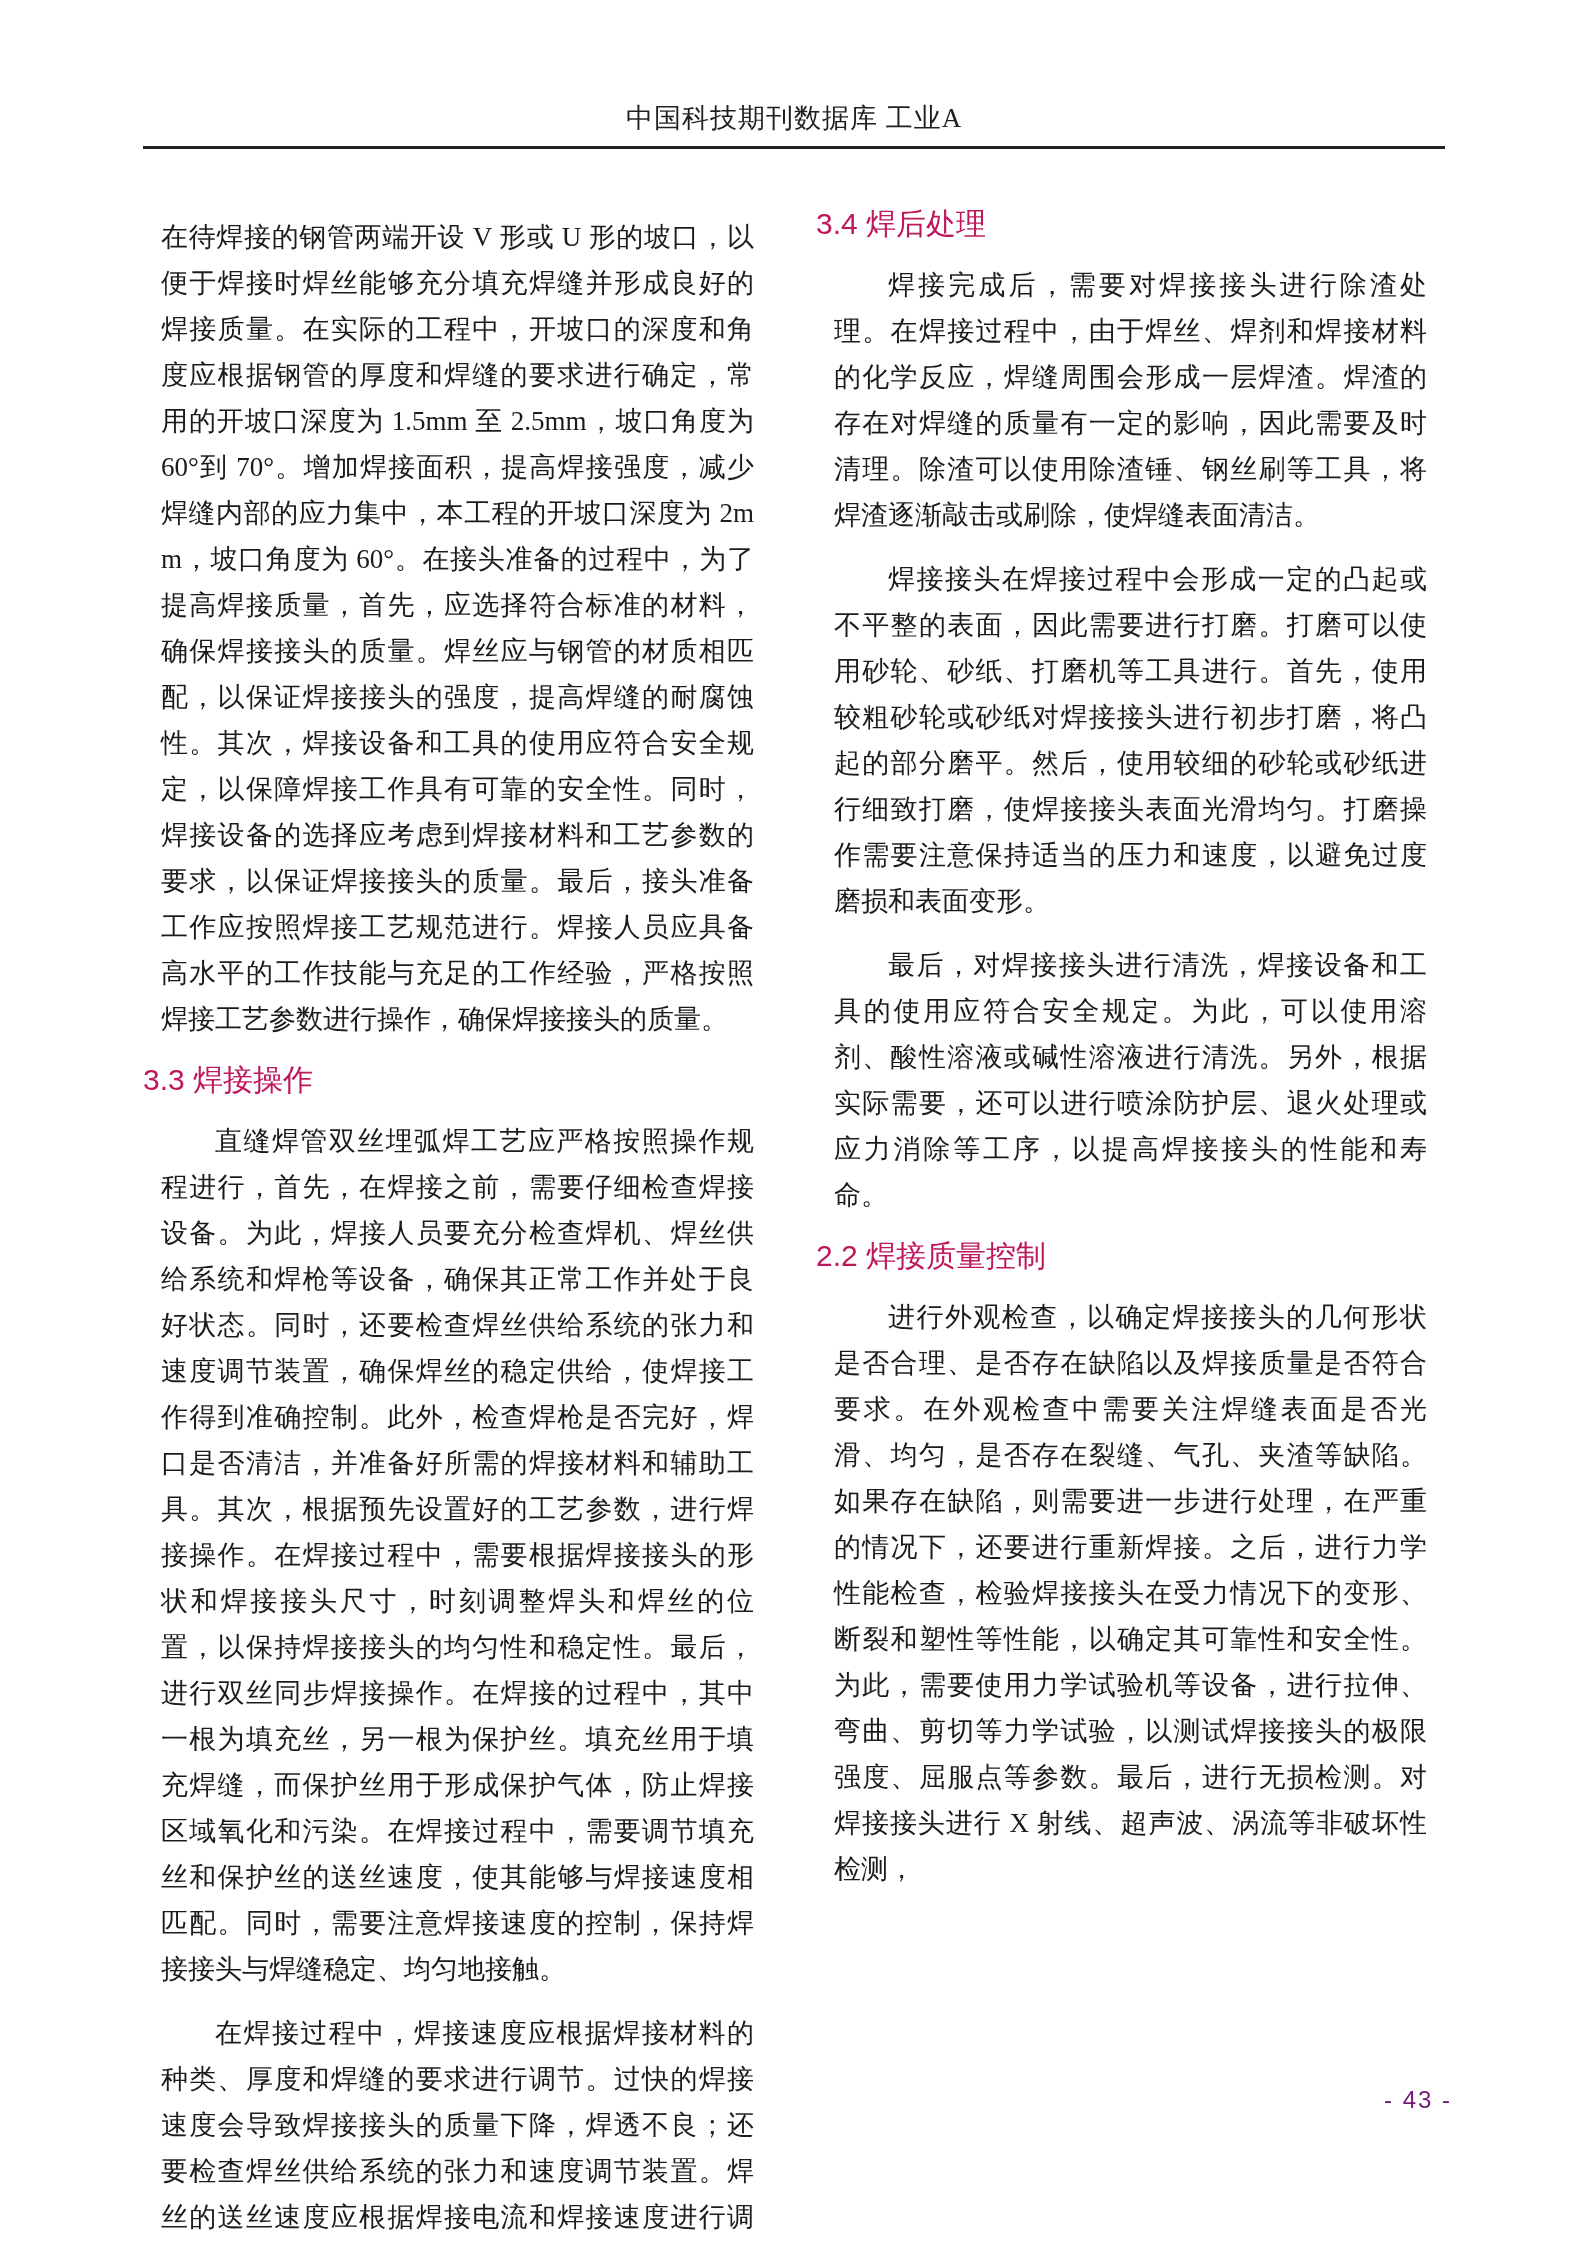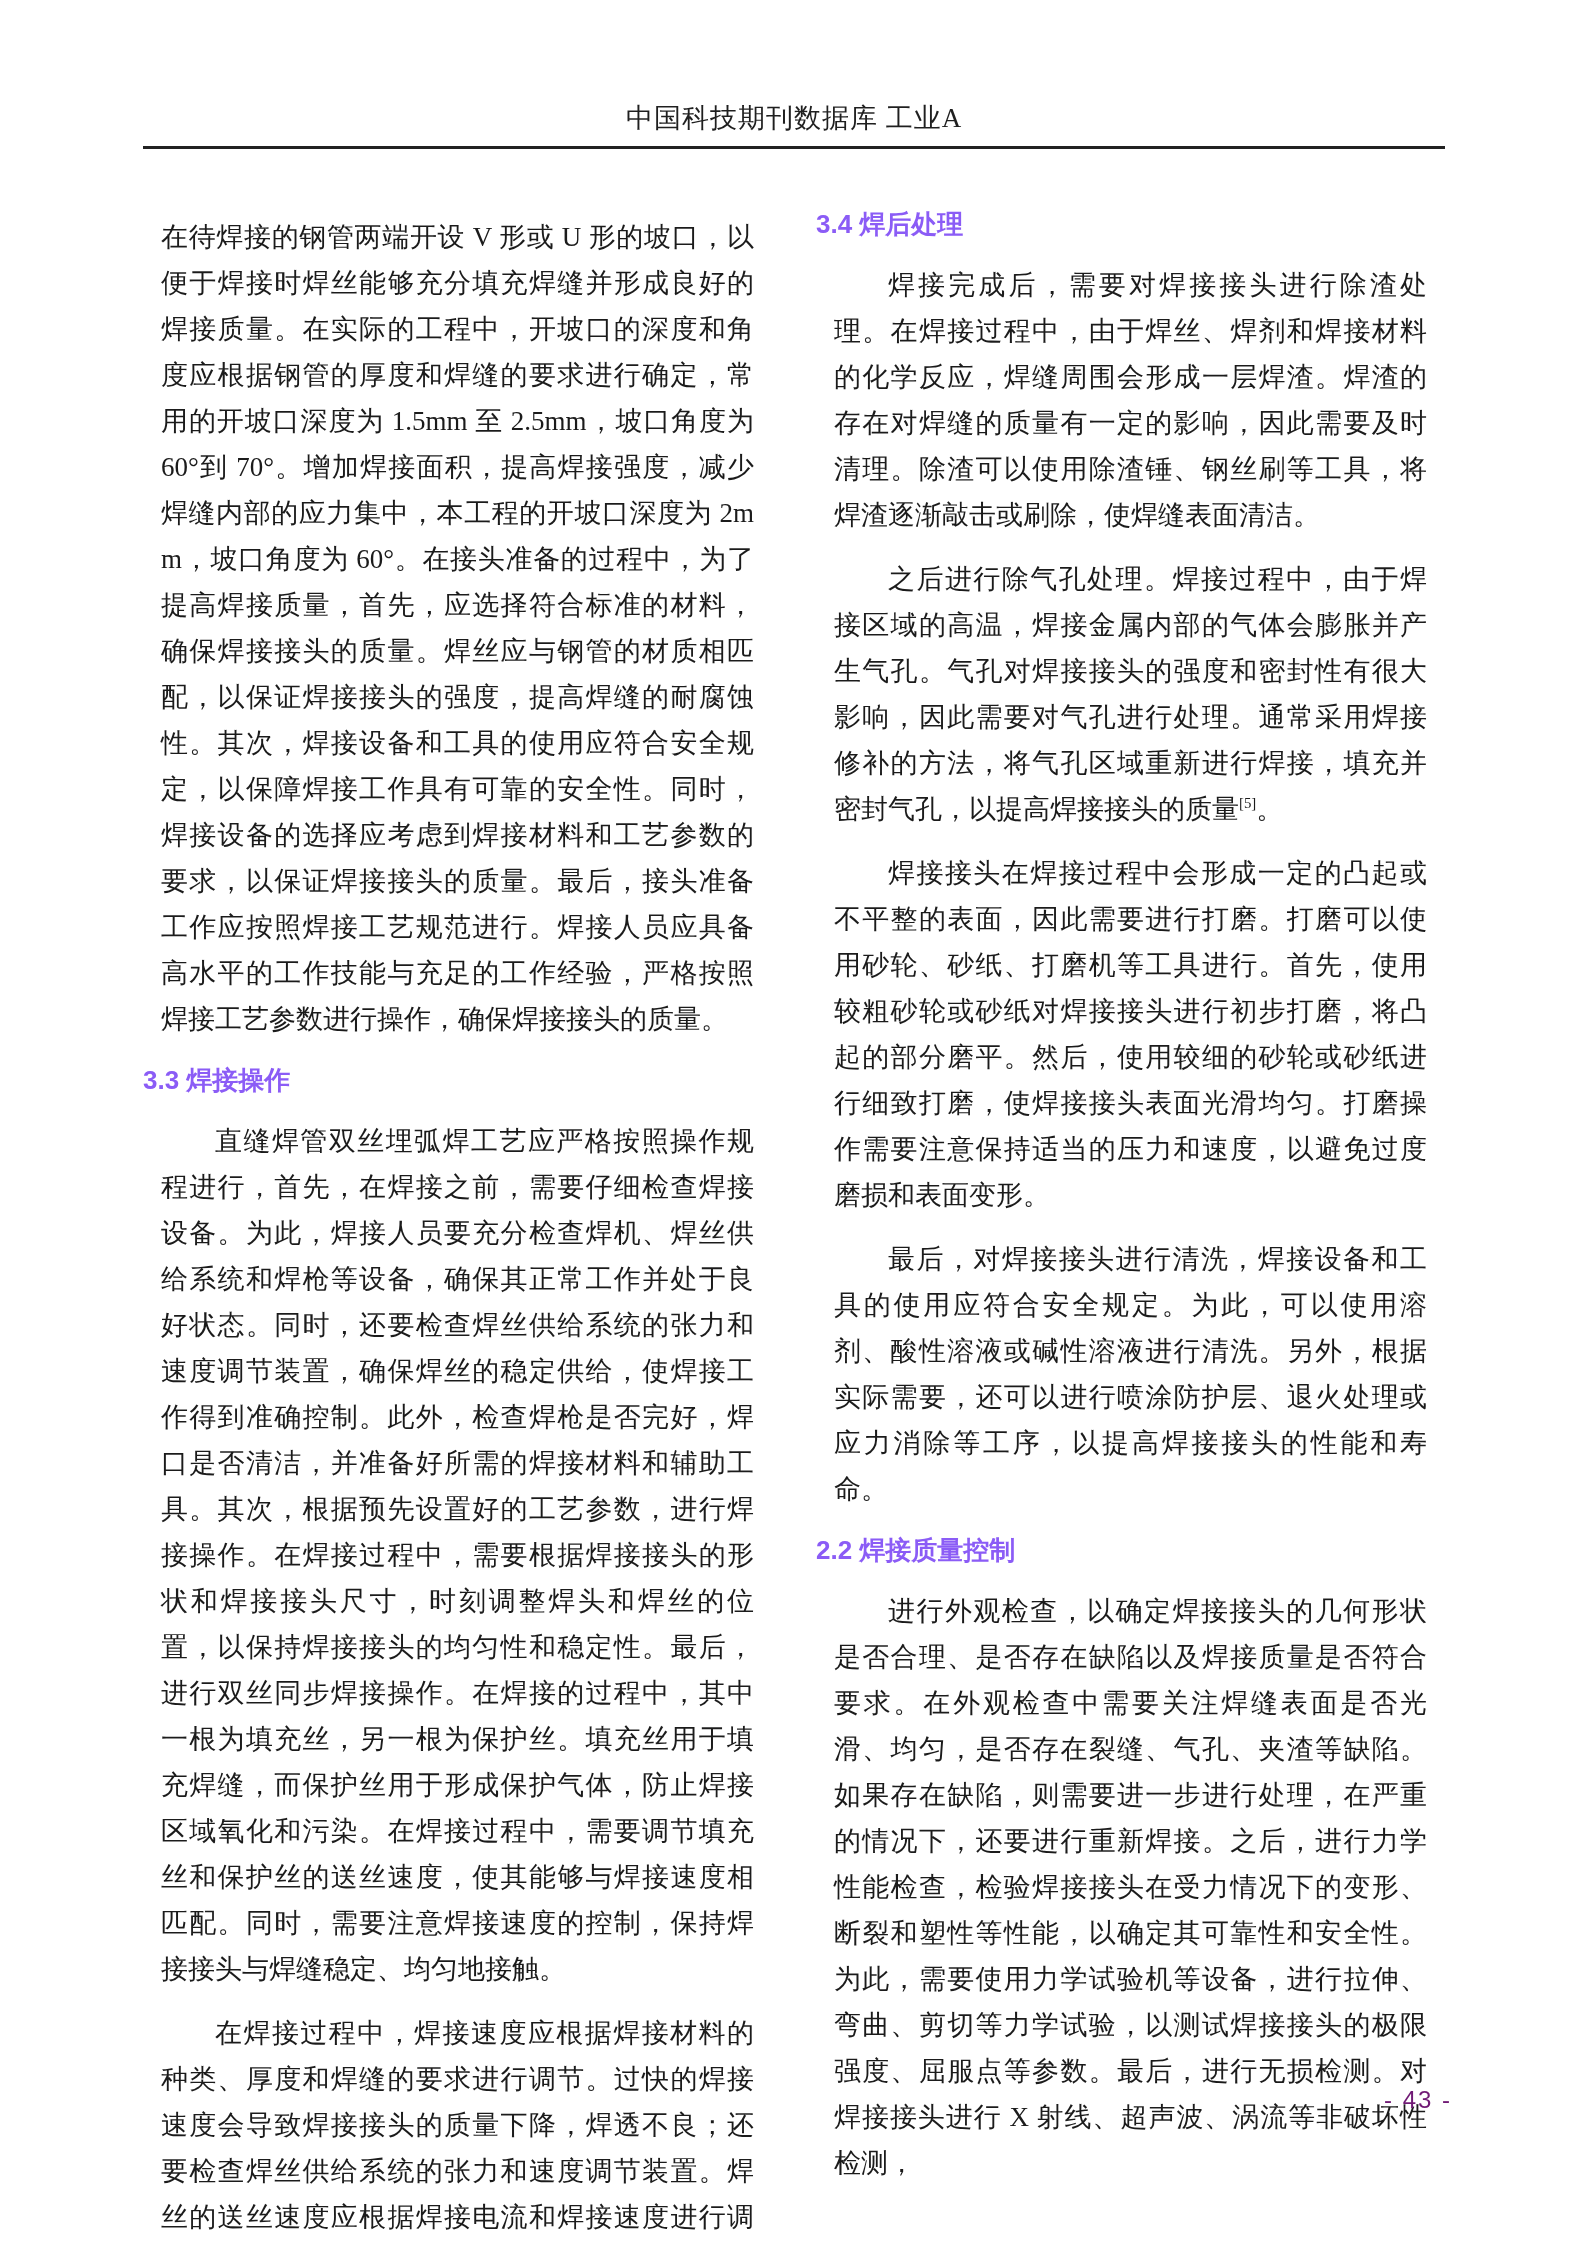--- a/index.html
+++ b/index.html
@@ -38,23 +38,23 @@
     line-height: 46px;
     text-align: justify;
     text-justify: inter-ideograph;
     color: #1b1b1b;
     word-break: break-all;
   }
   p.paragraph.indent { text-indent: 2em; }
   h3.heading {
     margin: 8px 0 6px 0;
     font-family: "Liberation Sans", "DejaVu Sans", sans-serif;
-    font-size: 26px; line-height: 40px;
-    font-weight: bold;
-    color: #8b5cf6;
+    font-size: 30px; line-height: 40px;
+    font-weight: normal;
+    color: #be185d;
   }
   sup.cite {
     font-size: 0.55em;
     line-height: 0;
     vertical-align: super;
   }
   .page-number {
     position: absolute; top: 2086px; left: 1384px;
     font-family: "Liberation Sans", "DejaVu Sans", sans-serif;
     font-size: 24px; line-height: 28px;
@@ -72,21 +72,20 @@
   <div class="columns">
     <div class="column" id="col-left">
         <p class="paragraph">在待焊接的钢管两端开设 V 形或 U 形的坡口，以便于焊接时焊丝能够充分填充焊缝并形成良好的焊接质量。在实际的工程中，开坡口的深度和角度应根据钢管的厚度和焊缝的要求进行确定，常用的开坡口深度为 1.5mm 至 2.5mm，坡口角度为 60°到 70°。增加焊接面积，提高焊接强度，减少焊缝内部的应力集中，本工程的开坡口深度为 2mm，坡口角度为 60°。在接头准备的过程中，为了提高焊接质量，首先，应选择符合标准的材料，确保焊接接头的质量。焊丝应与钢管的材质相匹配，以保证焊接接头的强度，提高焊缝的耐腐蚀性。其次，焊接设备和工具的使用应符合安全规定，以保障焊接工作具有可靠的安全性。同时，焊接设备的选择应考虑到焊接材料和工艺参数的要求，以保证焊接接头的质量。最后，接头准备工作应按照焊接工艺规范进行。焊接人员应具备高水平的工作技能与充足的工作经验，严格按照焊接工艺参数进行操作，确保焊接接头的质量。</p>
         <h3 class="heading">3.3 焊接操作</h3>
         <p class="paragraph indent">直缝焊管双丝埋弧焊工艺应严格按照操作规程进行，首先，在焊接之前，需要仔细检查焊接设备。为此，焊接人员要充分检查焊机、焊丝供给系统和焊枪等设备，确保其正常工作并处于良好状态。同时，还要检查焊丝供给系统的张力和速度调节装置，确保焊丝的稳定供给，使焊接工作得到准确控制。此外，检查焊枪是否完好，焊口是否清洁，并准备好所需的焊接材料和辅助工具。其次，根据预先设置好的工艺参数，进行焊接操作。在焊接过程中，需要根据焊接接头的形状和焊接接头尺寸，时刻调整焊头和焊丝的位置，以保持焊接接头的均匀性和稳定性。最后，进行双丝同步焊接操作。在焊接的过程中，其中一根为填充丝，另一根为保护丝。填充丝用于填充焊缝，而保护丝用于形成保护气体，防止焊接区域氧化和污染。在焊接过程中，需要调节填充丝和保护丝的送丝速度，使其能够与焊接速度相匹配。同时，需要注意焊接速度的控制，保持焊接接头与焊缝稳定、均匀地接触。</p>
         <p class="paragraph indent">在焊接过程中，焊接速度应根据焊接材料的种类、厚度和焊缝的要求进行调节。过快的焊接速度会导致焊接接头的质量下降，焊透不良；还要检查焊丝供给系统的张力和速度调节装置。焊丝的送丝速度应根据焊接电流和焊接速度进行调节，保证焊丝能够完全填充</p>
       </div>
     <div class="column" id="col-right">
         <h3 class="heading">3.4 焊后处理</h3>
         <p class="paragraph indent">焊接完成后，需要对焊接接头进行除渣处理。在焊接过程中，由于焊丝、焊剂和焊接材料的化学反应，焊缝周围会形成一层焊渣。焊渣的存在对焊缝的质量有一定的影响，因此需要及时清理。除渣可以使用除渣锤、钢丝刷等工具，将焊渣逐渐敲击或刷除，使焊缝表面清洁。</p>
-        <p class="paragraph indent">之后进行除气孔处理。焊接过程中，由于焊接区域的高温，焊接金属内部的气体会膨胀并产生气孔。气孔对焊接接头的强度和密封性有很大影响，因此需要对气孔进行处理。通常采用焊接修补的方法，将气孔区域重新进行焊接，填充并密封气孔，以提高焊接接头的质量<sup class="cite">[5]</sup>。</p>
         <p class="paragraph indent">焊接接头在焊接过程中会形成一定的凸起或不平整的表面，因此需要进行打磨。打磨可以使用砂轮、砂纸、打磨机等工具进行。首先，使用较粗砂轮或砂纸对焊接接头进行初步打磨，将凸起的部分磨平。然后，使用较细的砂轮或砂纸进行细致打磨，使焊接接头表面光滑均匀。打磨操作需要注意保持适当的压力和速度，以避免过度磨损和表面变形。</p>
         <p class="paragraph indent">最后，对焊接接头进行清洗，焊接设备和工具的使用应符合安全规定。为此，可以使用溶剂、酸性溶液或碱性溶液进行清洗。另外，根据实际需要，还可以进行喷涂防护层、退火处理或应力消除等工序，以提高焊接接头的性能和寿命。</p>
         <h3 class="heading">2.2 焊接质量控制</h3>
         <p class="paragraph indent">进行外观检查，以确定焊接接头的几何形状是否合理、是否存在缺陷以及焊接质量是否符合要求。在外观检查中需要关注焊缝表面是否光滑、均匀，是否存在裂缝、气孔、夹渣等缺陷。如果存在缺陷，则需要进一步进行处理，在严重的情况下，还要进行重新焊接。之后，进行力学性能检查，检验焊接接头在受力情况下的变形、断裂和塑性等性能，以确定其可靠性和安全性。为此，需要使用力学试验机等设备，进行拉伸、弯曲、剪切等力学试验，以测试焊接接头的极限强度、屈服点等参数。最后，进行无损检测。对焊接接头进行 X 射线、超声波、涡流等非破坏性检测，</p>
       </div>
   </div>
   <div class="page-number">- 43 -</div>
 </div>
 
 </body></html>

